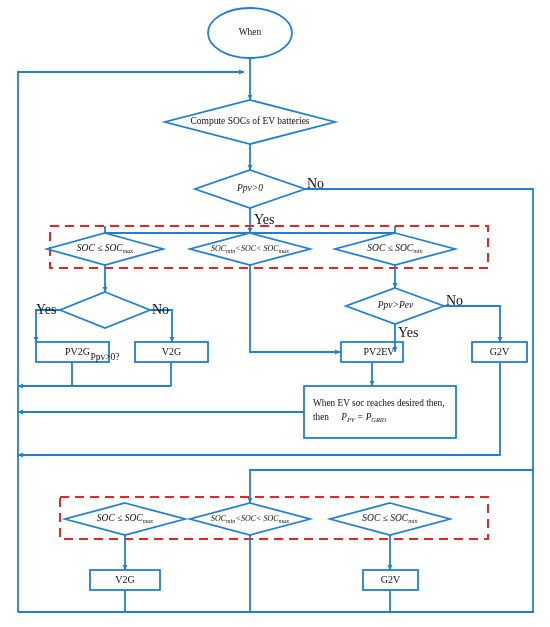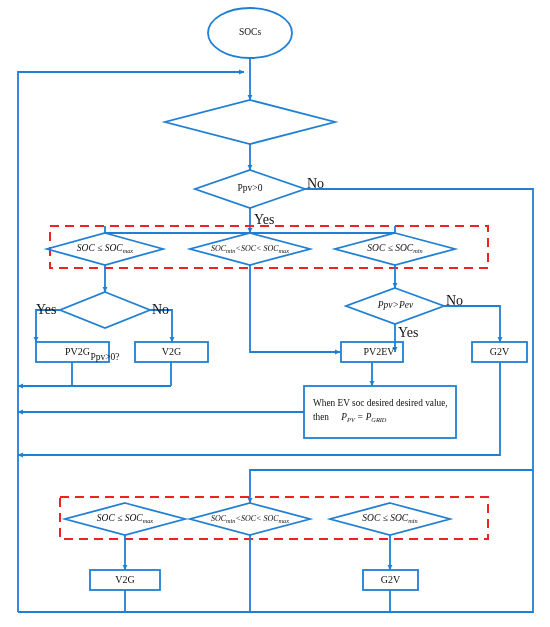--- a/index.html
+++ b/index.html
@@ -101,24 +101,25 @@
       <rect x="363" y="570" width="55" height="20"></rect>
 
       <path d="M125,590 L125,612"></path>
       <path d="M390,590 L390,612"></path>
       <path d="M250,535 L250,612"></path>
       <path d="M18,612 L400,612"></path>
       <path d="M18,612 L18,455"></path>
     </g>
   </svg>
 
-  <div class="nodetext" style="left:230px;top:27px;width:40px;">SOCs</div>
+  <div class="nodetext" style="left:230px;top:27px;width:40px;">When</div>
 
+  <div class="nodetext" style="left:175px;top:116px;width:150px;">Compute SOCs of EV batteries</div>
 
-  <div class="nodetext" style="left:225px;top:183px;width:50px;">Ppv&gt;0</div>
+  <div class="nodetext" style="left:225px;top:183px;width:50px;font-style:italic;">Ppv&gt;0</div>
 
   <div class="yn" style="left:307px;top:176px;">No</div>
   <div class="yn" style="left:254px;top:212px;">Yes</div>
 
   <div class="nodetext it" style="left:70px;top:243px;width:70px;">
     <span>SOC ≤ SOC</span><sub>max</sub>
   </div>
 
   <div class="nodetext it" style="left:200px;top:244px;width:100px;font-size:8px;">
     <span>SOC</span><sub>min</sub><span>&lt;SOC&lt; </span><span>SOC</span><sub>max</sub>
@@ -135,21 +136,21 @@
   <div class="nodetext" style="left:368px;top:300px;width:55px;font-style:italic;">Ppv&gt;Pev</div>
   <div class="yn" style="left:446px;top:293px;">No</div>
   <div class="yn" style="left:398px;top:325px;">Yes</div>
 
   <div class="nodetext boxtext" style="left:36px;top:346px;width:83px;">PV2G</div>
   <div class="nodetext boxtext" style="left:135px;top:346px;width:73px;">V2G</div>
   <div class="nodetext boxtext" style="left:341px;top:346px;width:76px;">PV2EV</div>
   <div class="nodetext boxtext" style="left:472px;top:346px;width:55px;">G2V</div>
 
   <div class="noteblk" style="left:313px;top:396px;width:140px;">
-    <div>When EV soc desired desired value,</div>
+    <div>When EV soc reaches desired then,</div>
     <div>
       <span>then</span>
       <span class="it" style="margin-left:10px;">
         <span>P</span><sub>PV</sub>
         <span>=</span>
         <span>P</span><sub>GRID</sub>
       </span>
     </div>
   </div>
 

